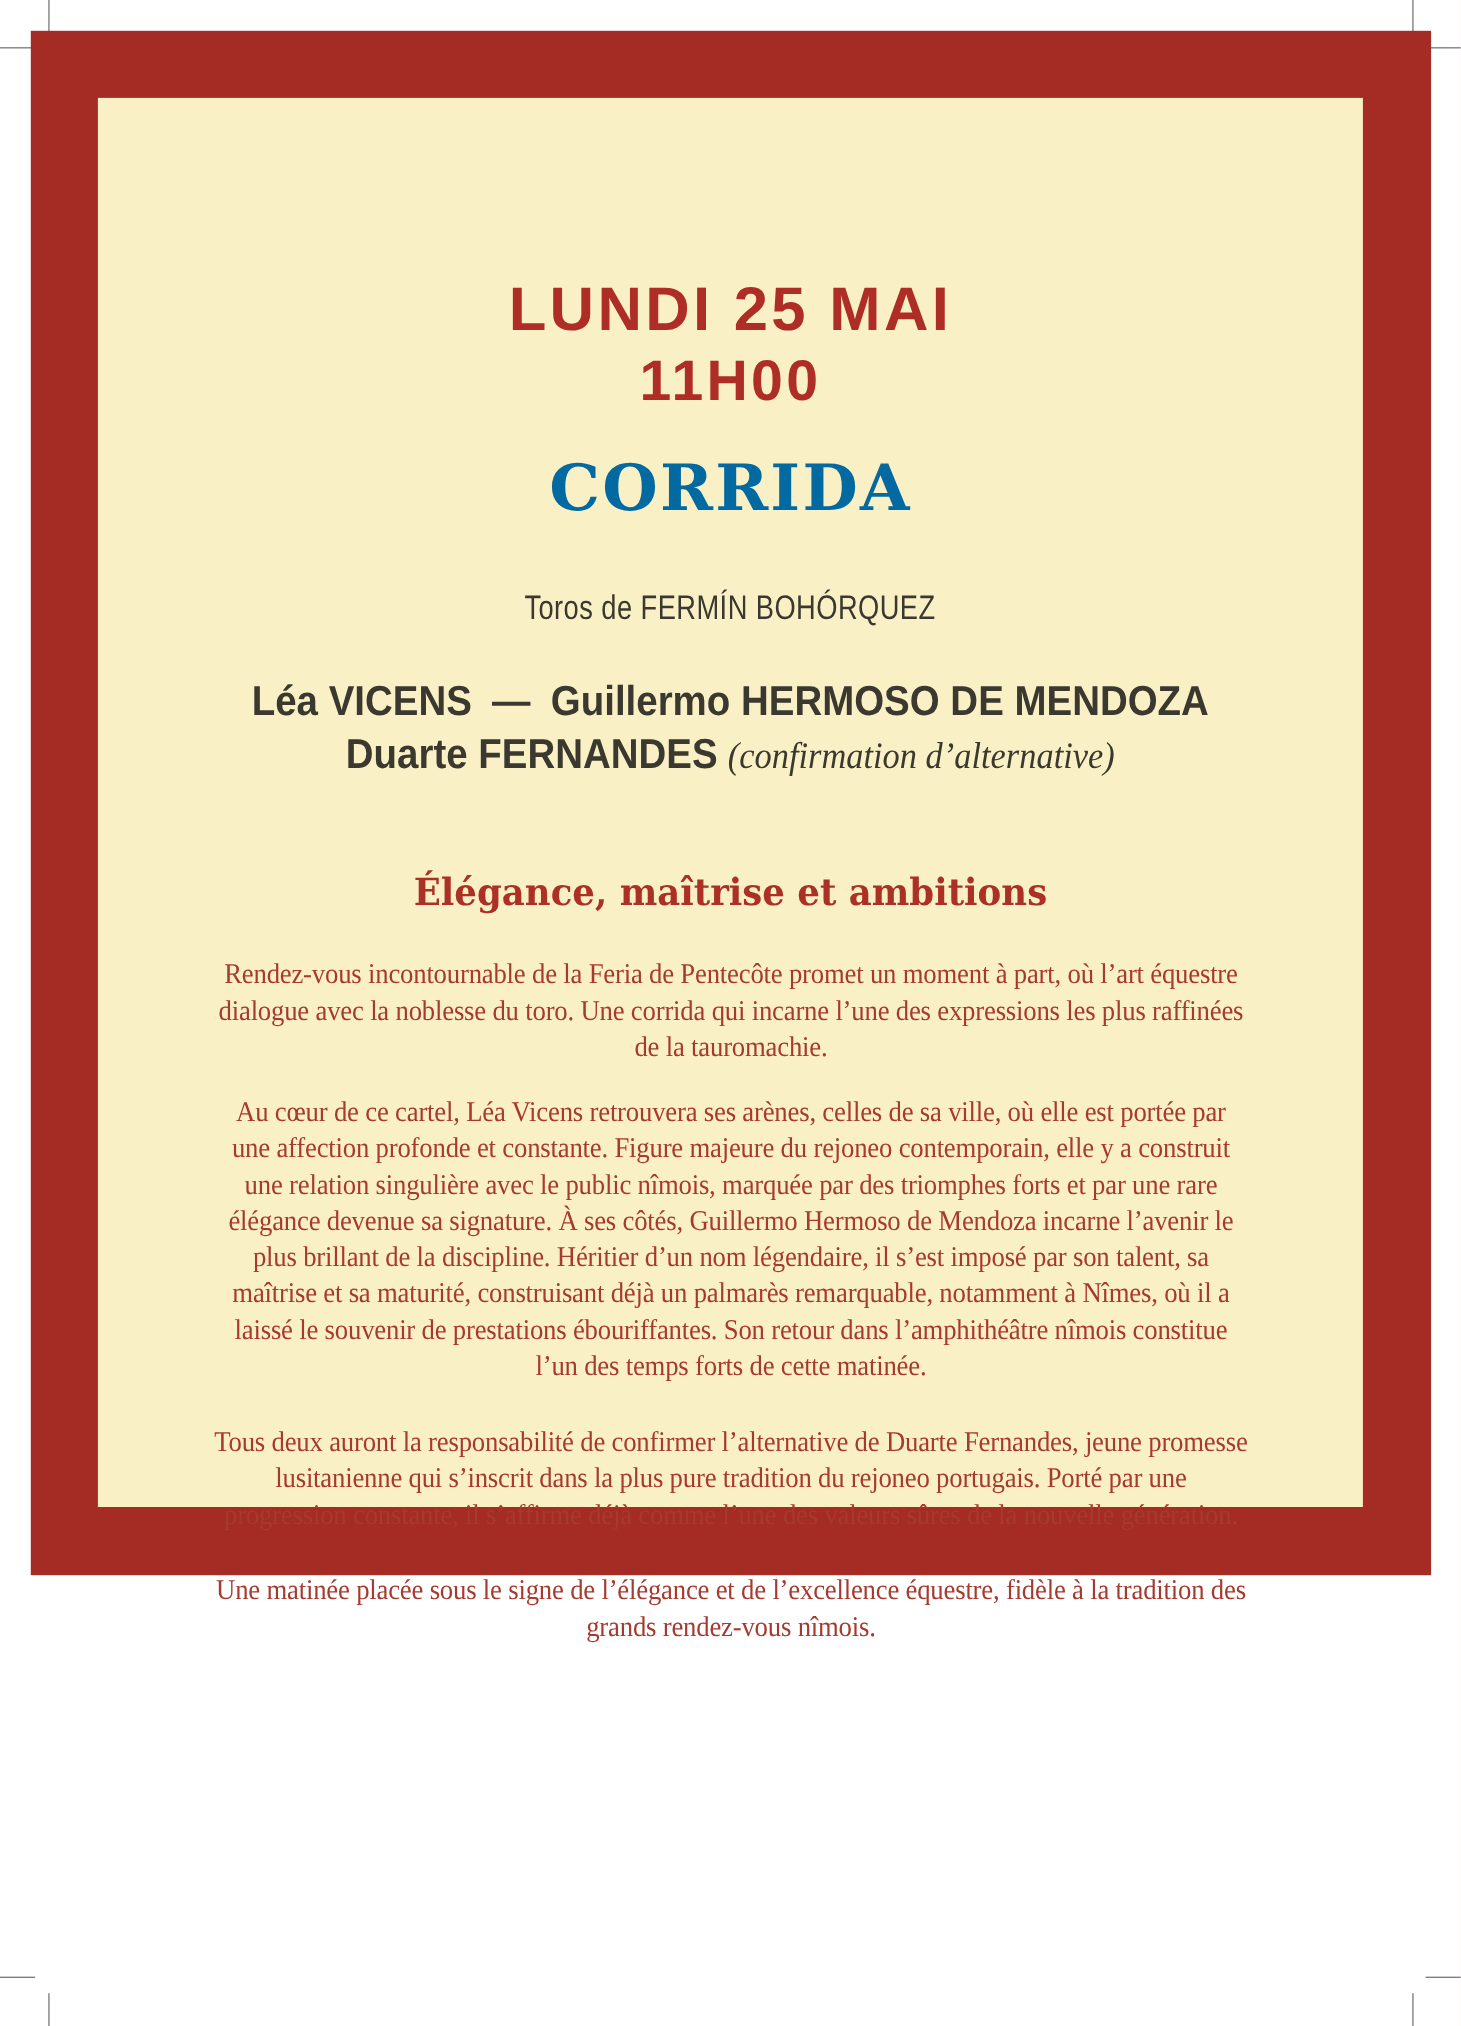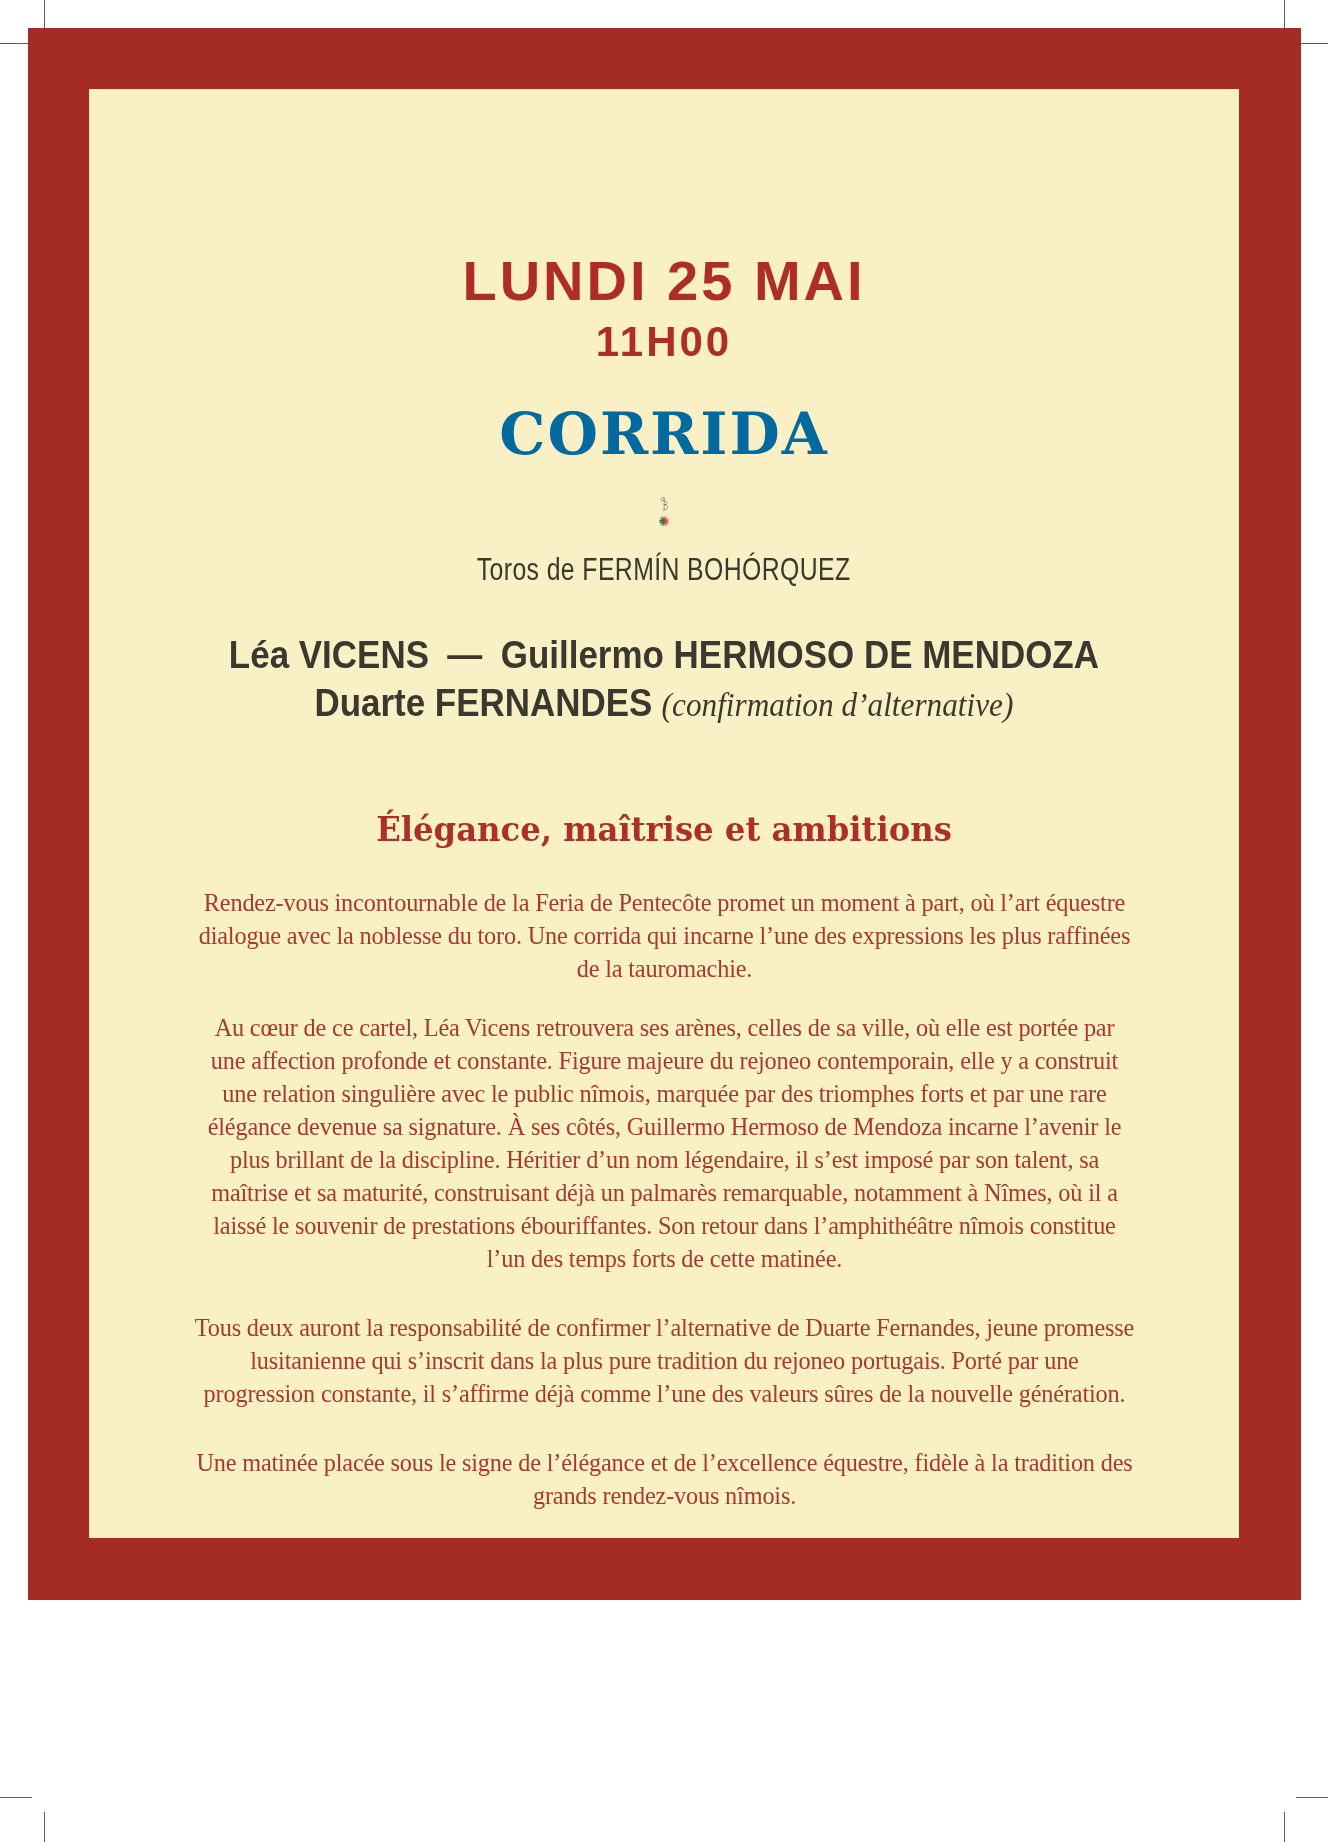--- a/index.html
+++ b/index.html
@@ -19,21 +19,21 @@
   .crop.tr-v { left: 1284px; top: 0;       width: 1px;  height: 30px; }
   .crop.tr-h { left: 1296px; top: 43px;    width: 32px; height: 1px; }
   .crop.bl-v { left: 44px;   top: 1812px;  width: 1px;  height: 30px; }
   .crop.bl-h { left: 0;      top: 1797px;  width: 32px; height: 1px; }
   .crop.br-v { left: 1284px; top: 1812px;  width: 1px;  height: 30px; }
   .crop.br-h { left: 1296px; top: 1797px;  width: 32px; height: 1px; }
 
   .bleed {
     position: absolute;
     left: 28px; top: 28px;
-    width: 1273px; height: 1572px;
+    width: 1273px; height: 1404px;
     background: #a52c24;
   }
   .panel {
     position: absolute;
     left: 61px; top: 61px; right: 62px; bottom: 62px;
     background: #faf0c6;
   }
   .content {
     width: 100%;
     height: 100%;
@@ -48,21 +48,21 @@
     font-family: "Liberation Sans", sans-serif;
     font-weight: 700;
     font-size: 56px;
     line-height: 1;
     letter-spacing: 3px;
     color: #ae2e27;
   }
   .event-time {
     font-family: "Liberation Sans", sans-serif;
     font-weight: 700;
-    font-size: 42px;
+    font-size: 52px;
     line-height: 1;
     letter-spacing: 3px;
     color: #ae2e27;
     margin-top: 12px;
   }
   .event-title {
     font-family: "DejaVu Serif", serif;
     font-weight: 700;
     font-size: 58px;
     line-height: 1;

